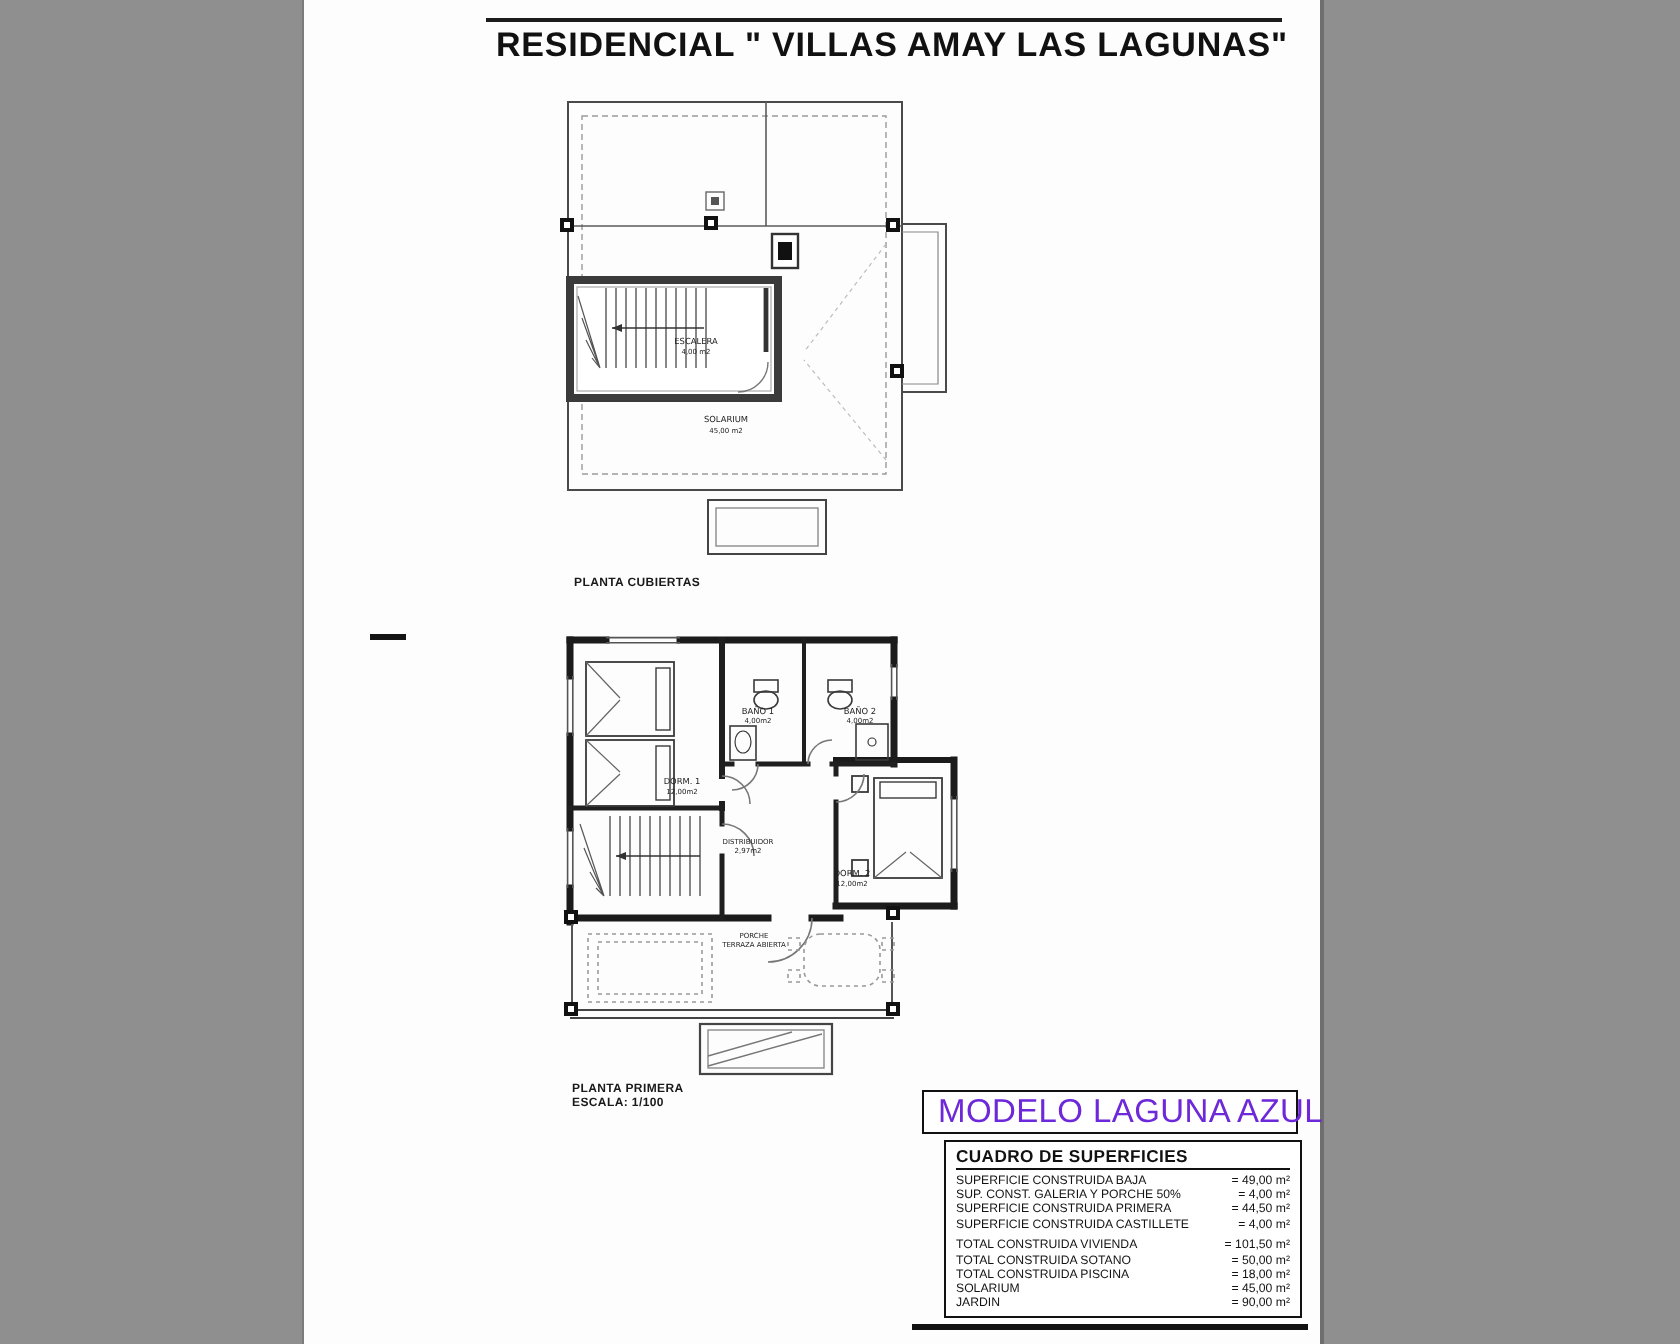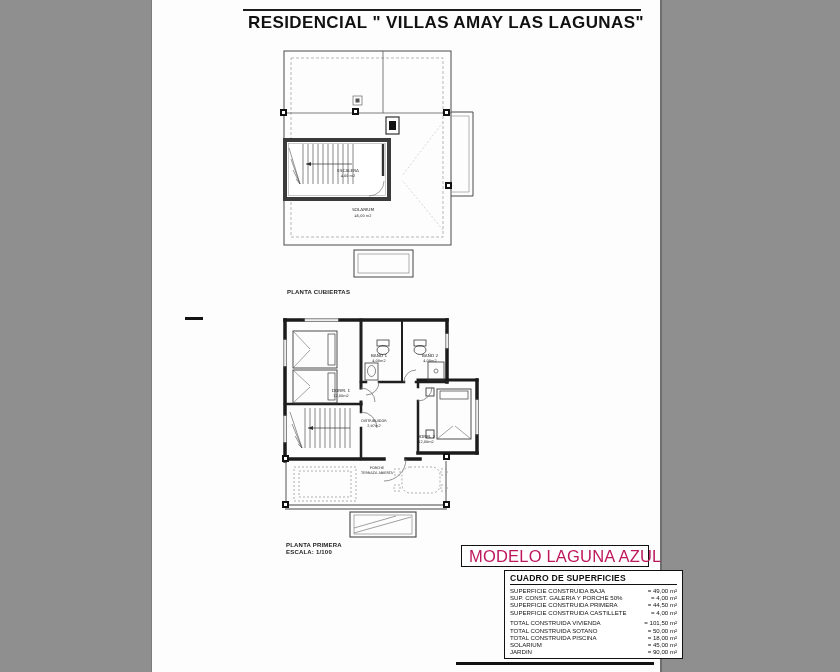--- a/index.html
+++ b/index.html
@@ -30,26 +30,25 @@
   }
   .cap-roof{left:135px;top:289px;}
   .cap-first{left:134px;top:542px;}
   .fold-mark{position:absolute;left:33px;top:317px;width:18px;height:2.5px;background:#141414;}
   
   .model-box{
     position:absolute;left:309px;top:545px;width:188px;height:22px;
     border:1.6px solid #111;background:#fff;display:flex;align-items:center;
     padding-left:7px;box-sizing:border-box;
   }
-  .model-box span{font-size:16.5px;color:#be185d;white-space:nowrap;letter-spacing:.2px;}
+  .model-box span{font-size:16.5px;color:#6d28d9;white-space:nowrap;letter-spacing:.2px;}
   .surfaces-box{
     position:absolute;left:320px;top:570px;width:179px;height:89px;
     border:1.3px solid #111;background:#fff;box-sizing:border-box;
     padding:2px 5px 0 5px;
-    margin-left:32px;
   }
   .surfaces-title{
     font-size:8.6px;font-weight:bold;color:#111;letter-spacing:.2px;
     border-bottom:1px solid #111;padding-bottom:1px;margin-bottom:2px;white-space:nowrap;
   }
   .srow{display:flex;justify-content:space-between;font-size:6.1px;line-height:7.2px;color:#141414;white-space:nowrap;}
   .srow .svalue{text-align:right;}
   .sgap{height:3.5px;}
   .bottom-rule{position:absolute;left:304px;top:662px;width:198px;height:3px;background:#111;}
   

